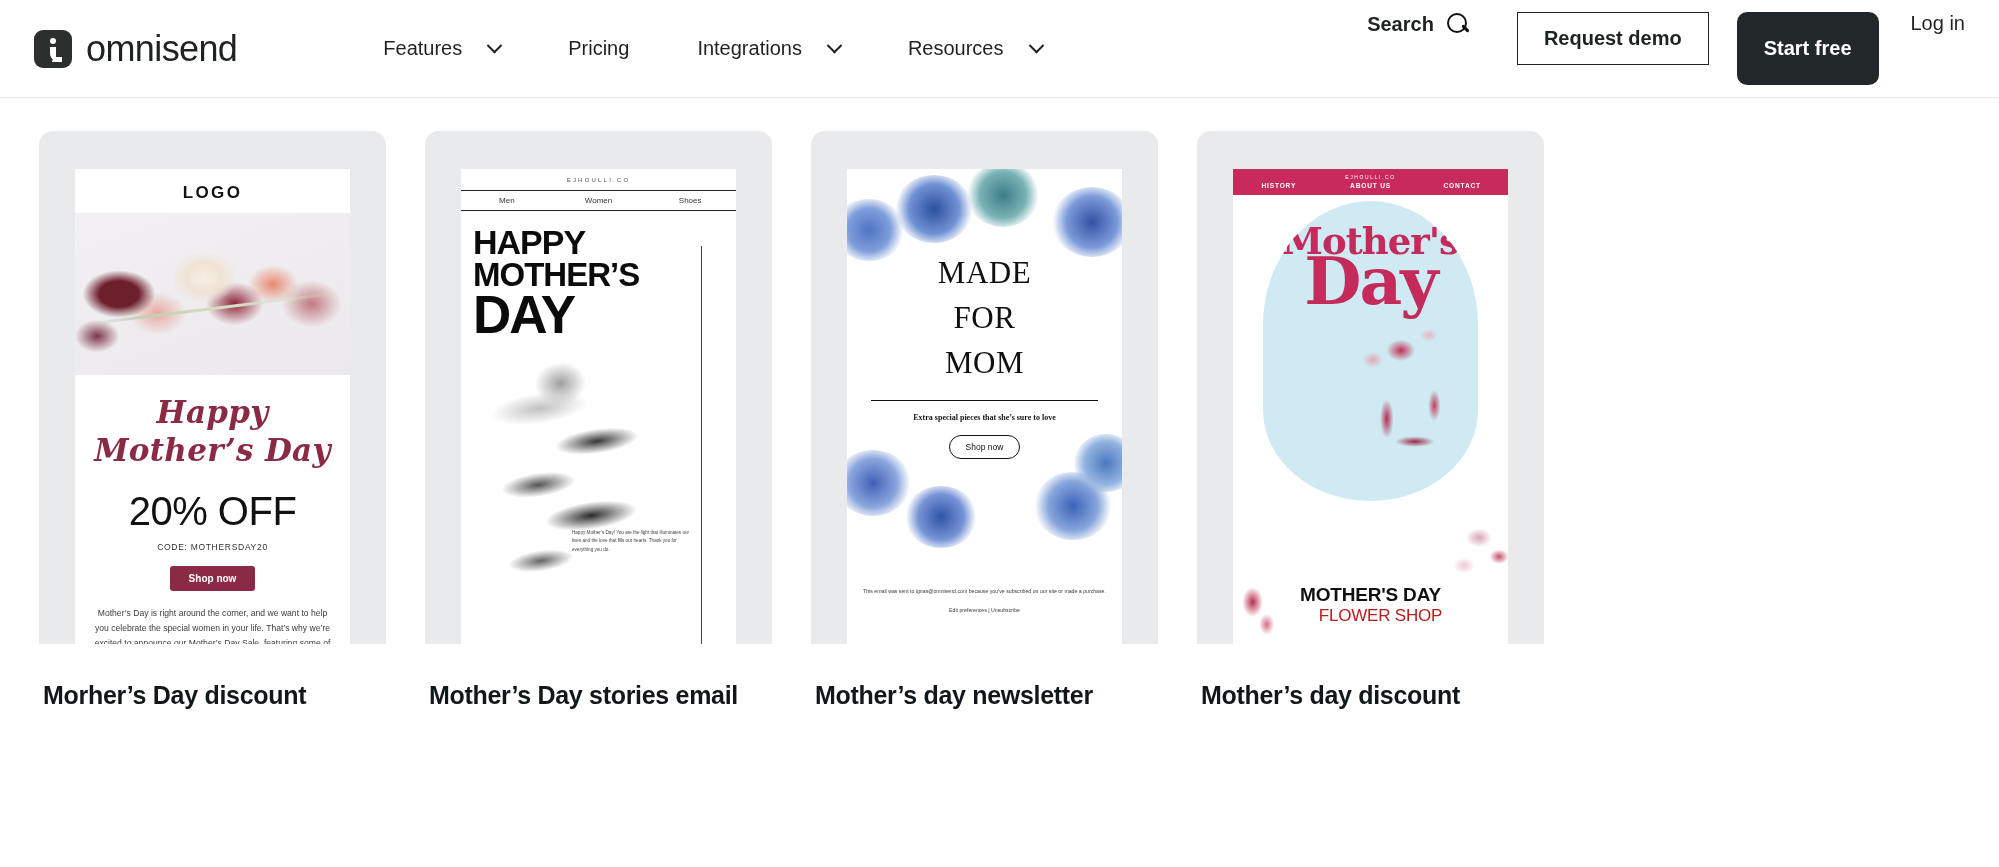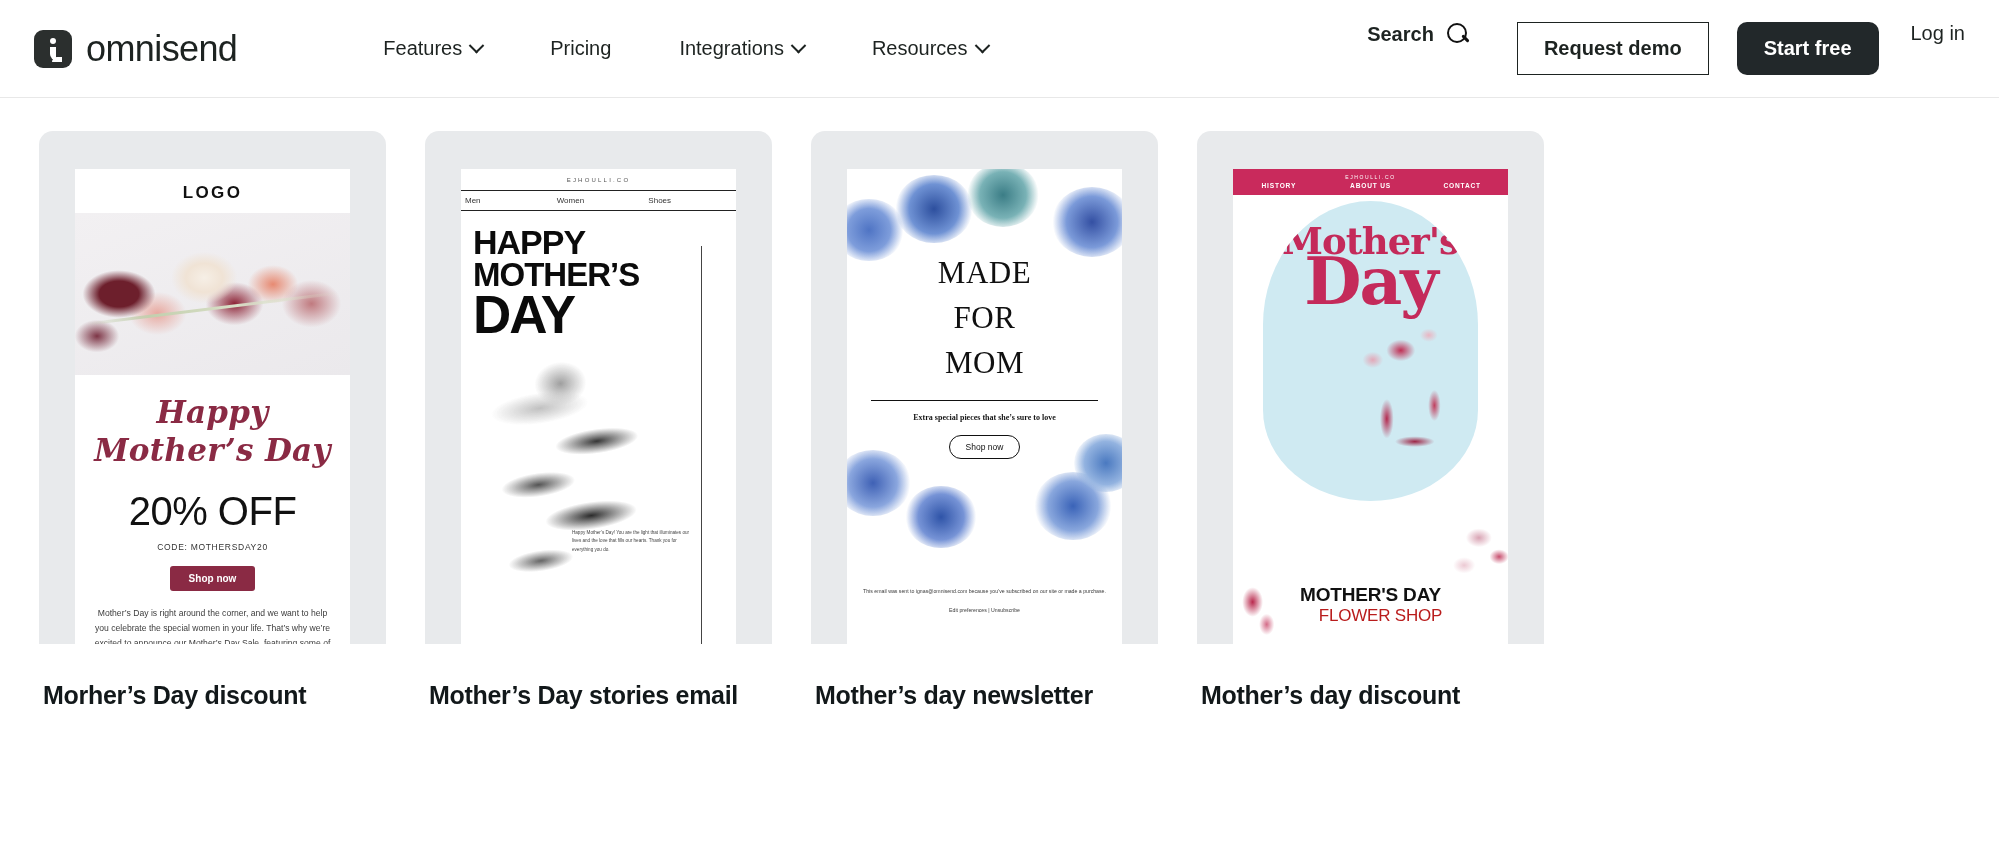--- a/index.html
+++ b/index.html
@@ -60,21 +60,21 @@
 
   .main-nav {
     display: flex;
     align-items: center;
     gap: 0px;
     margin-left: 112px;
   }
   .nav-item {
     display: flex;
     align-items: center;
-    gap: 9px;
+    gap: 27px;
     font-size: 20px;
     color: #1d2321;
     padding: 10px 34px;
     cursor: pointer;
     white-space: nowrap;
   }
   .chev {
     width: 11px; height: 11px;
     border-right: 2.2px solid #1d2321;
     border-bottom: 2.2px solid #1d2321;
@@ -117,21 +117,21 @@
     font-family: "Liberation Sans", sans-serif;
     white-space: nowrap;
   }
   .btn-start {
     background: #22282a;
     color: #ffffff;
     font-size: 20px;
     font-weight: 700;
     border: none;
     border-radius: 10px;
-    padding: 15px 27px;
+    padding: 25px 27px;
     margin-left: 24px;
     cursor: pointer;
     font-family: "Liberation Sans", sans-serif;
     white-space: nowrap;
   }
   .login-link {
     font-size: 20px;
     color: #1d2321;
     margin-left: 28px;
     cursor: pointer;
@@ -266,20 +266,21 @@
   }
   .c2-nav {
     display: flex;
     border-top: 1.2px solid #222;
     border-bottom: 1.2px solid #222;
     font-size: 8px;
     color: #333;
   }
   .c2-nav span {
     flex: 1;
+    text-align: center;
     padding: 5px 4px;
   }
   .c2-head {
     padding: 16px 12px 0 12px;
     font-weight: 800;
     color: #0b0b0b;
     line-height: 0.94;
     letter-spacing: -1px;
   }
   .c2-h1 { font-size: 34px; }

